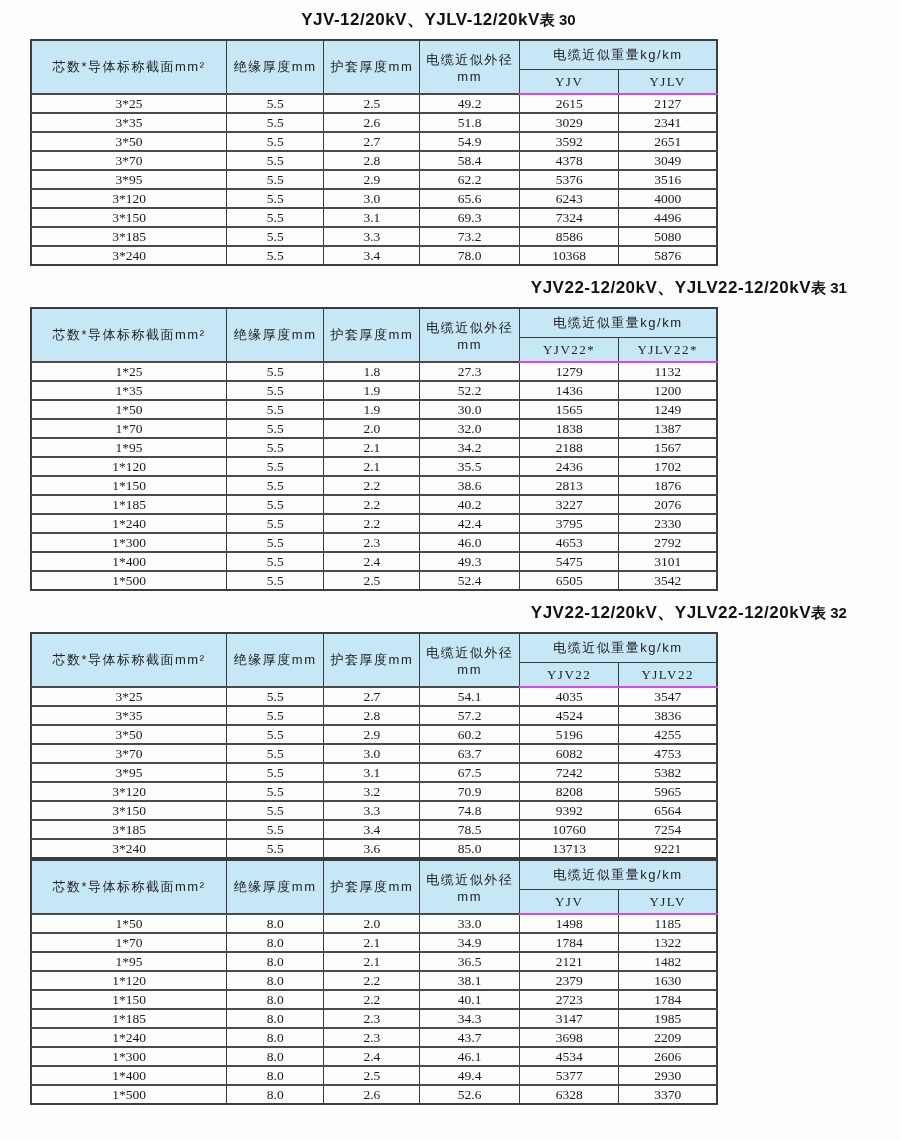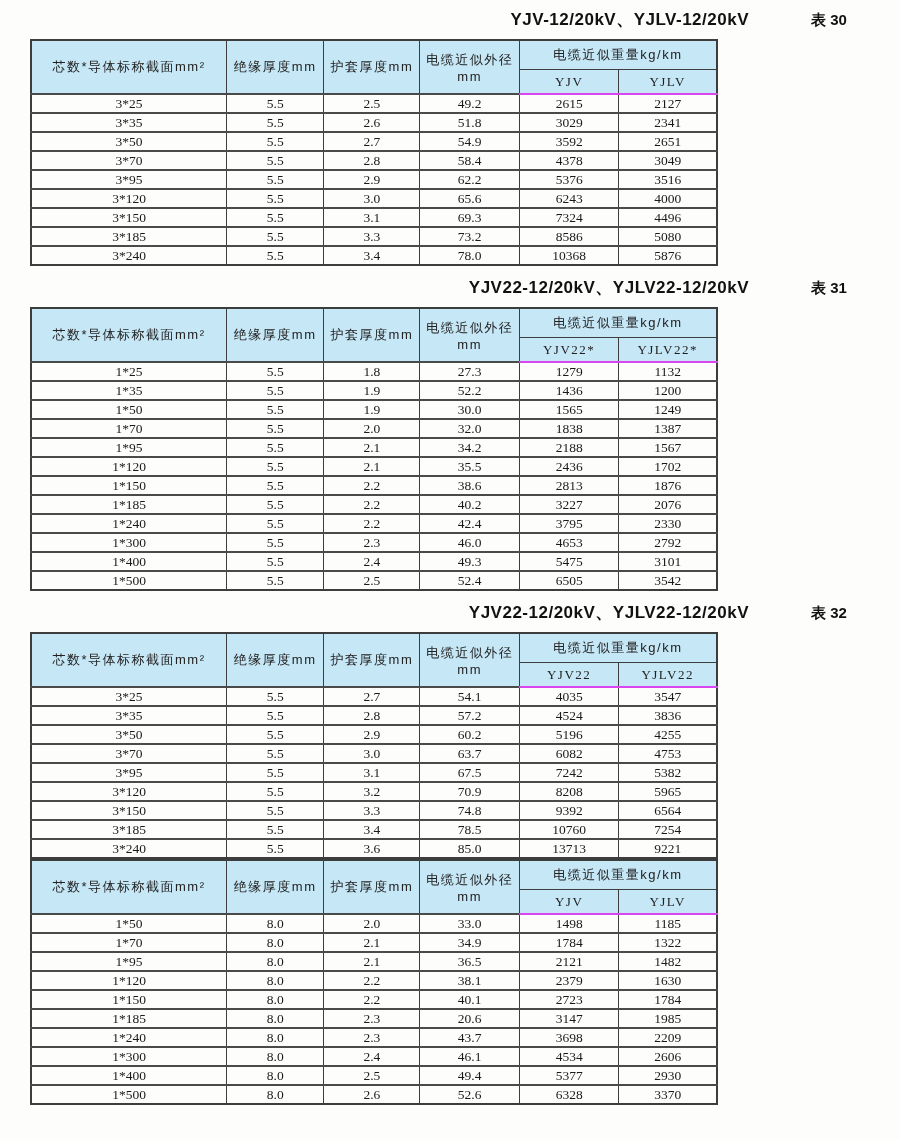--- a/index.html
+++ b/index.html
@@ -20,31 +20,30 @@
     width: 843px;
     margin-left: 30px;
   }
   .title-row {
     display: flex;
     justify-content: flex-end;
     align-items: baseline;
     height: 24px;
     margin: 10px 0 7px 0;
   }
-  .section:first-child .title-row { margin-top: 4px; }
+  .section:first-child .title-row { margin-top: 4px; justify-content: center; }
   .table-title {
     font-size: 17px;
     font-weight: bold;
     letter-spacing: 0.5px;
     color: #111;
   }
   .table-label {
     font-size: 15px;
     font-weight: bold;
-    margin-left: 62px;
     width: 62px;
     text-align: left;
     color: #111;
     white-space: nowrap;
   }
   table.ctable {
     width: 688px;
     border-collapse: collapse;
     table-layout: fixed;
     border: 2px solid #3d3d3d;
@@ -484,21 +483,21 @@
               <td>8.0</td>
               <td>2.2</td>
               <td>40.1</td>
               <td>2723</td>
               <td>1784</td>
             </tr>
             <tr>
               <td>1*185</td>
               <td>8.0</td>
               <td>2.3</td>
-              <td>20.6</td>
+              <td>34.3</td>
               <td>3147</td>
               <td>1985</td>
             </tr>
             <tr>
               <td>1*240</td>
               <td>8.0</td>
               <td>2.3</td>
               <td>43.7</td>
               <td>3698</td>
               <td>2209</td>

